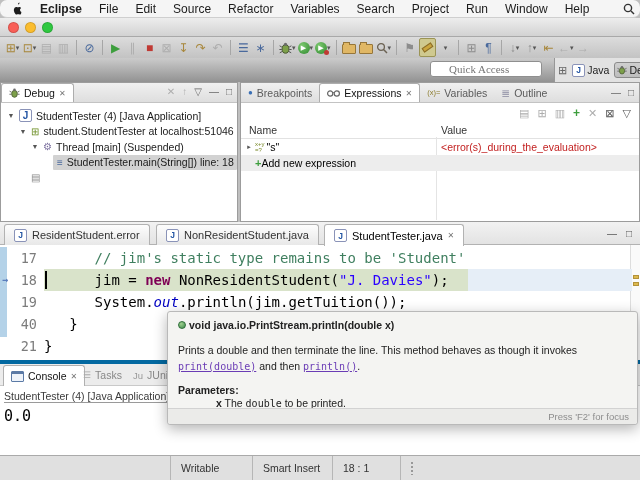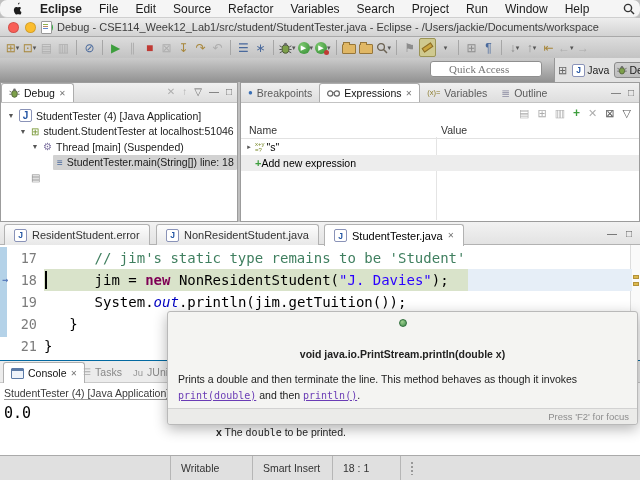--- a/index.html
+++ b/index.html
@@ -70,31 +70,31 @@
   .lnum{position:absolute;left:7px;width:30px;text-align:right;font-size:13.5px;color:#7c7c7c;height:22px;line-height:22px;}
   .cl{position:absolute;left:44px;height:22px;line-height:22px;font-size:14px;white-space:pre;z-index:2;}
   .hl-green{position:absolute;left:44px;width:424px;height:22px;background:#d9e3ca;z-index:1;}
   .hl-blue{position:absolute;left:468px;right:8px;height:22px;background:#e6eef7;z-index:1;}
   .cursorbar{position:absolute;left:45px;width:1.5px;height:18px;background:#000;z-index:3;}
   .dbgarrow{position:absolute;left:0px;width:10px;text-align:center;font-size:10px;color:#5a7dbd;font-weight:bold;height:22px;line-height:22px;z-index:2;}
   .tok-comment{color:#3f7f5f;} .tok-kw{color:#7f0055;font-weight:bold;} .tok-str{color:#2a00ff;} .tok-sf{color:#0000c0;font-style:italic;} .tok-pl{color:#000;}
   .ruler{position:absolute;right:0;top:0;width:9px;height:115px;background:#fafafa;border-left:1px solid #ddd;}
   .rmark{position:absolute;right:1px;width:6px;height:4px;background:#ddb94e;border:1px solid #b3923a;box-sizing:border-box;}
   
-  .console{position:absolute;left:0;top:360px;width:640px;height:95px;background:#fff;border-top:1px solid #0369a1;box-sizing:border-box;}
+  .console{position:absolute;left:0;top:360px;width:640px;height:95px;background:#fff;border-top:4px solid #0369a1;box-sizing:border-box;}
   .ctabs{height:21px;background:#ececec;border-bottom:1px solid #c9c9c9;position:relative;}
   .ctab{position:absolute;top:1px;height:20px;display:flex;align-items:center;gap:4px;padding:0 7px;font-size:10.5px;color:#888;}
   .ctab.active{background:#fff;border:1px solid #b0b0b0;border-bottom:none;border-top-left-radius:3px;border-top-right-radius:3px;color:#111;}
   .conicon{width:11px;height:9px;border:1px solid #5b7aa6;border-radius:1px;background:#eef3fa;position:relative;}
   .conicon:after{content:"";position:absolute;left:0;top:0;right:0;height:2px;background:#5b7aa6;}
   .ctitle{display:inline-block;margin:4px 0 0 4px;font-size:10.5px;color:#3a3a3a;border-bottom:1px solid #9a9a9a;}
   .cout{margin:3px 0 0 4px;font-family:"DejaVu Sans Mono","Liberation Mono",monospace;font-size:15px;color:#000;}
   
   .tip{position:absolute;left:167px;top:311px;width:471px;height:114px;background:#f4f4f2;border:1px solid #b9b9b9;border-radius:3px;box-shadow:0 4px 14px rgba(0,0,0,.3);z-index:50;font-size:10.5px;color:#222;box-sizing:border-box;}
-  .tip .sig{display:flex;align-items:center;gap:21px;padding:7px 10px 2px 10px;font-weight:bold;font-size:10.5px;flex-direction:column;}
+  .tip .sig{display:flex;align-items:center;gap:3px;padding:7px 10px 2px 10px;font-weight:bold;font-size:10.5px;}
   .gdot{width:8px;height:8px;border-radius:50%;background:radial-gradient(circle at 35% 30%,#9fd08f,#3c8a4a);border:1px solid #2f6f3a;box-sizing:border-box;}
   .tip .body{padding:10px 26px 0 10px;line-height:1.5;}
   .jdlink{font-family:"DejaVu Sans Mono","Liberation Mono",monospace;font-size:10px;color:#6a3cb5;text-decoration:underline;}
   .tip .params{padding:9px 10px 0 10px;font-weight:bold;}
   .tip .pline{padding:1px 10px 0 48px;}
   .code{font-family:"DejaVu Sans Mono","Liberation Mono",monospace;font-size:10px;}
   .tipfoot{position:absolute;left:0;right:0;bottom:0;height:16px;background:#ebebe9;border-top:1px solid #d2d2d2;border-radius:0 0 3px 3px;text-align:right;font-size:9.5px;color:#8d8d8d;line-height:16px;padding-right:8px;box-sizing:border-box;}
   
   .statusbar{position:absolute;left:0;top:455px;width:640px;height:25px;background:#e0e0e0;border-top:1px solid #aaa;box-sizing:border-box;font-size:10.5px;color:#333;}
   .scell{position:absolute;top:0;height:25px;line-height:25px;padding-left:10px;border-left:1px solid #b6b6b6;box-sizing:border-box;}
@@ -132,24 +132,20 @@
     </span>
 
   </div>
 
   <div class="titlebar">
     <div class="lights">
       <span class="light l-close"></span>
       <span class="light l-min"></span>
       <span class="light l-zoom"></span>
     </div>
-    <div class="titletext">
-      <span class="docicon"></span>
-      <span>Debug - CSE114_Week12_Lab1/src/student/StudentTester.java - Eclipse - /Users/jackie/Documents/workspace</span>
-    </div>
   </div>
 
   <div class="tbar1">
     <span class="ti gold">
         <span class="g">⊞</span>
         <span class="dd">▾</span>
       </span>
     <span class="ti gold">
         <span class="g">⊡</span>
         <span class="dd">▾</span>
@@ -379,20 +375,21 @@
       <span class="ecol-val">Value</span>
     </div>
     <div class="vdiv"></div>
     <div class="erow">
       <span class="twist" style="padding-left:4px;">▸</span>
       <span class="badge2">
           <span>x+y</span>
           <span>=?</span>
         </span>
       <span>"s"</span>
+      <span class="val">&lt;error(s)_during_the_evaluation&gt;</span>
     </div>
     <div class="erow addrow">
       <span class="plus" style="padding-left:14px;font-size:11px;">+</span>
       <span style="margin-left:0;">Add new expression</span>
     </div>
   </div>
 
   <div class="edtabs">
     <span class="etab" style="left:4px;">
       <span class="jbadge">J</span>
@@ -415,21 +412,21 @@
 
   <div class="editor">
     <div class="rangebar"></div>
     <div class="hl-blue" style="top:24px;"></div>
     <div class="hl-green" style="top:24px;"></div>
     <div class="dbgarrow" style="top:24px;">→</div>
 
     <div class="lnum" style="top:2px;">17</div>
     <div class="lnum" style="top:24px;">18</div>
     <div class="lnum" style="top:46px;">19</div>
-    <div class="lnum" style="top:68px;">20</div>
+    <div class="lnum" style="top:68px;">40</div>
     <div class="lnum" style="top:90px;">21</div>
 
     <div class="cl" style="top:2px;"><span class="tok-comment">      // jim's static type remains to be 'Student'</span></div>
     <div class="cl" style="top:24px;"><span class="tok-pl">      jim = </span><span class="tok-kw">new</span><span class="tok-pl"> NonResidentStudent(</span><span class="tok-str">"J. Davies"</span><span class="tok-pl">);</span></div>
     <div class="cl" style="top:46px;"><span class="tok-pl">      System.</span><span class="tok-sf">out</span><span class="tok-pl">.println(jim.getTuition());</span></div>
     <div class="cl" style="top:68px;"><span class="tok-pl">   }</span></div>
     <div class="cl" style="top:90px;"><span class="tok-pl">}</span></div>
 
     <div class="cursorbar" style="top:26px;"></div>
 

